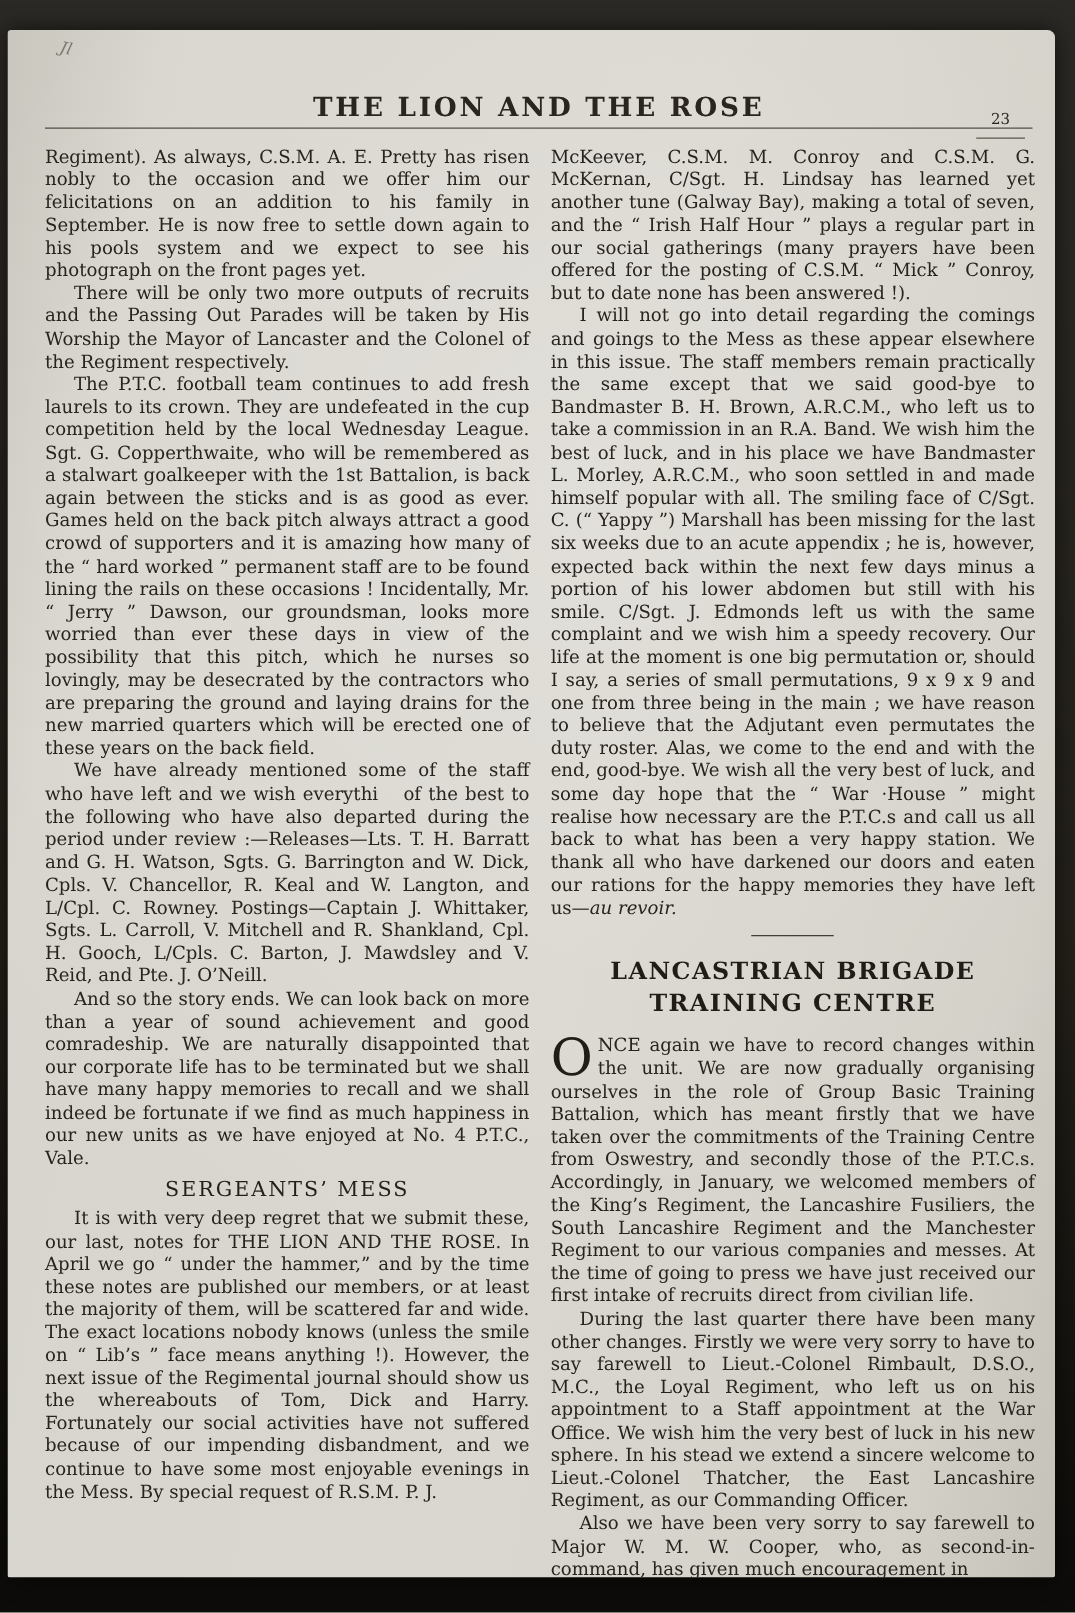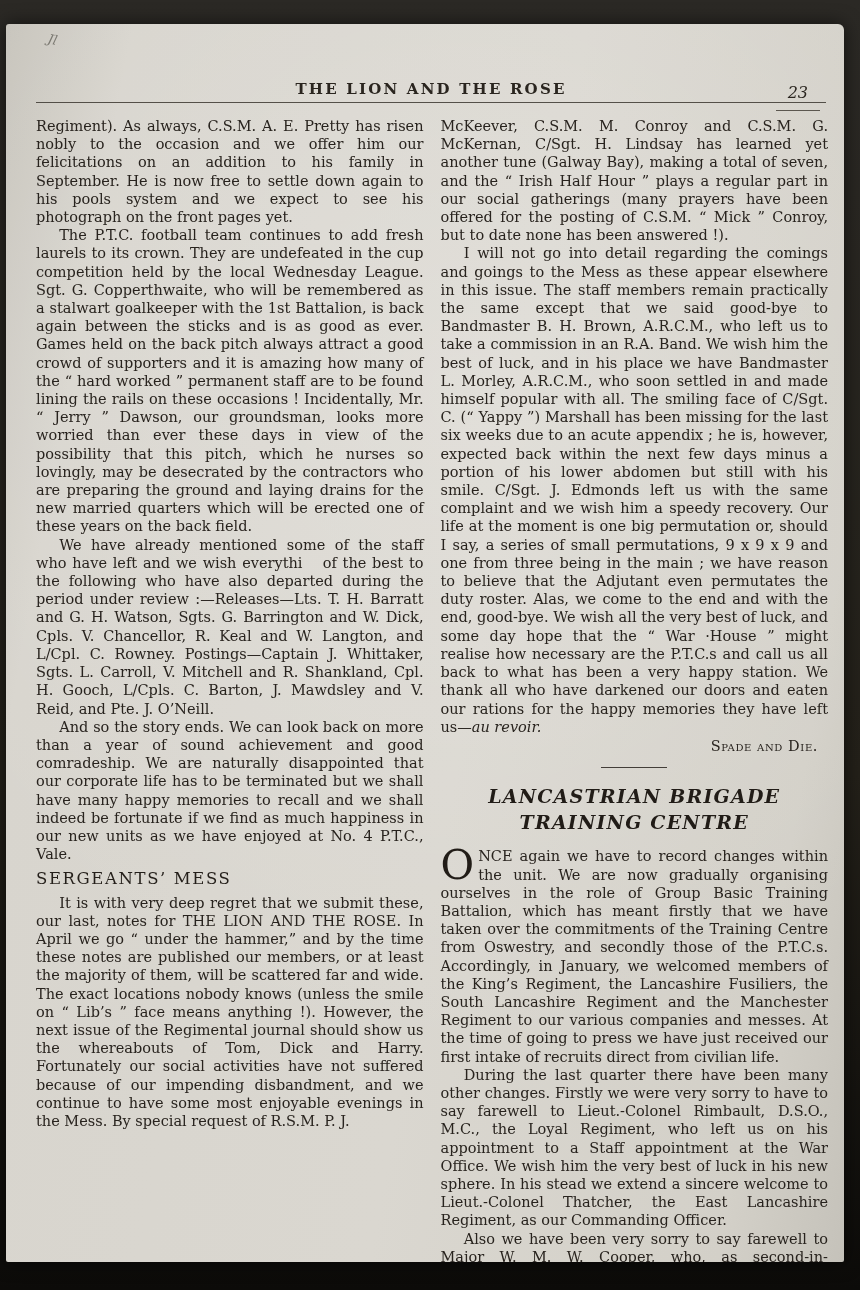--- a/index.html
+++ b/index.html
@@ -21,53 +21,52 @@
   .corner-mark{
     position:absolute;top:8px;left:42px;font-size:13px;font-style:italic;
     color:rgba(55,52,46,.55);transform:rotate(14deg);
   }
   .header{
     position:relative;margin:44px 18px 0 30px;height:34px;
     border-bottom:1.6px solid rgba(60,55,48,.85);
     display:flex;align-items:flex-end;
   }
   .header .title{
-    flex:1;text-align:center;font-weight:bold;font-size:15px;
+    flex:1;text-align:center;font-weight:bold;font-size:21px;
     letter-spacing:2.2px;color:#2a251f;padding-bottom:4px;
   }
   .header .pagenum{
-    position:absolute;right:14px;bottom:-2px;font-size:16px;color:#2a251f;
+    position:absolute;right:14px;bottom:-2px;font-size:12px;color:#2a251f;
     padding:0 4px 2px 4px;
-    font-style:italic;
   }
   .pagenum::after{
     content:"";position:absolute;left:-8px;right:-8px;bottom:-7px;height:1.5px;
     background:rgba(60,55,48,.8);
   }
   .columns{
     display:flex;gap:17px;margin:14px 16px 0 30px;
   }
   .col{flex:1;min-width:0;font-size:14.5px;line-height:18.2px;text-align:justify;
     color:#28231e;}
   .col p{margin:0;}
   .col p.indent{text-indent:1.6em;}
   .signature{
     text-align:right;font-variant:small-caps;letter-spacing:.6px;
     padding-right:10px;margin:1px 0 2px 0;
   }
   .mess-heading{
-    font-size:16.5px;letter-spacing:1.6px;margin:7px 0 5px 0;
+    text-align:center;font-size:16.5px;letter-spacing:1.6px;margin:7px 0 5px 0;
     font-weight:500;color:#241f1a;
   }
   .divider{
     width:66px;border-top:1.7px solid rgba(50,45,40,.9);margin:12px auto 16px auto;
   }
   .big-heading{
     text-align:center;font-weight:bold;font-size:19px;line-height:1.35;
-    letter-spacing:1.2px;max-width:300px;margin:0 auto 12px auto;color:#211c17;font-style:italic;
+    letter-spacing:1.2px;max-width:300px;margin:0 auto 12px auto;color:#211c17;
   }
   .dropcap{
     float:left;font-size:41px;line-height:32px;padding:2px 4px 0 0;color:#211c17;
   }
   i{font-style:italic;}
 </style>
 </head>
 <body>
 
 <div class="page">
@@ -75,31 +74,31 @@
 
   <div class="header">
     <div class="title">THE LION AND THE ROSE</div>
     <div class="pagenum">23</div>
   </div>
 
   <div class="columns">
 
     <div class="col">
       <p>Regiment).  As always, C.S.M. A. E. Pretty has risen nobly to the occasion and we offer him our felicitations on an addition to his family in September. He is now free to settle down again to his pools system and we expect to see his photograph on the front pages yet.</p>
+      <p class="indent">There will be only two more outputs of recruits and the Passing Out Parades will be taken by His Worship the Mayor of Lancaster and the Colonel of the Regiment respectively.</p>
       <p class="indent">The P.T.C. football team continues to add fresh laurels to its crown.  They are undefeated in the cup competition held by the local Wednesday League.  Sgt. G. Copperthwaite, who will be remembered as a stalwart goalkeeper with the 1st Battalion, is back again between the sticks and is as good as ever.  Games held on the back pitch always attract a good crowd of supporters and it is amazing how many of the “ hard worked ” permanent staff are to be found lining the rails on these occasions !  Incidentally, Mr. “ Jerry ” Dawson, our groundsman, looks more worried than ever these days in view of the possibility that this pitch, which he nurses so lovingly, may be desecrated by the contractors who are preparing the ground and laying drains for the new married quarters which will be erected one of these years on the back field.</p>
       <p class="indent">We have already mentioned some of the staff who have left and we wish everythi  of the best to the following who have also departed during the period under review :—Releases—Lts. T. H. Barratt and G. H. Watson, Sgts. G. Barrington and W. Dick, Cpls. V. Chancellor, R. Keal and W. Langton, and L/Cpl. C. Rowney. Postings—Captain J. Whittaker, Sgts. L. Carroll, V. Mitchell and R. Shankland, Cpl. H. Gooch, L/Cpls. C. Barton, J. Mawdsley and V. Reid, and Pte. J. O’Neill.</p>
       <p class="indent">And so the story ends.  We can look back on more than a year of sound achievement and good comradeship.  We are naturally disappointed that our corporate life has to be terminated but we shall have many happy memories to recall and we shall indeed be fortunate if we find as much happiness in our new units as we have enjoyed at No. 4 P.T.C., Vale.</p>
       <div class="mess-heading">SERGEANTS’ MESS</div>
       <p class="indent">It is with very deep regret that we submit these, our last, notes for THE LION AND THE ROSE.  In April we go “ under the hammer,” and by the time these notes are published our members, or at least the majority of them, will be scattered far and wide. The exact locations nobody knows (unless the smile on “ Lib’s ” face means anything !). However, the next issue of the Regimental journal should show us the whereabouts of Tom, Dick and Harry. Fortunately our social activities have not suffered because of our impending disbandment, and we continue to have some most enjoyable evenings in the Mess.  By special request of R.S.M. P. J.</p>
     </div>
 
     <div class="col">
       <p>McKeever, C.S.M. M. Conroy and C.S.M. G. McKernan, C/Sgt. H. Lindsay has learned yet another tune (Galway Bay), making a total of seven, and the “ Irish Half Hour ” plays a regular part in our social gatherings (many prayers have been offered for the posting of C.S.M. “ Mick ” Conroy, but to date none has been answered !).</p>
       <p class="indent"><span>I will not go into detail regarding the comings and goings to the Mess as these appear elsewhere in this issue.  The staff members remain practically the same except that we said good-bye to Bandmaster B. H. Brown, A.R.C.M., who left us to take a commission in an R.A. Band.  We wish him the best of luck, and in his place we have Bandmaster L. Morley, A.R.C.M., who soon settled in and made himself popular with all.  The smiling face of C/Sgt. C. (“ Yappy ”) Marshall has been missing for the last six weeks due to an acute appendix ; he is, however, expected back within the next few days minus a portion of his lower abdomen but still with his smile.  C/Sgt. J. Edmonds left us with the same complaint and we wish him a speedy recovery. Our life at the moment is one big permutation or, should I say, a series of small permutations, 9 x 9 x 9 and one from three being in the main ; we have reason to believe that the Adjutant even permutates the duty roster.  Alas, we come to the end and with the end, good-bye.  We wish all the very best of luck, and some day hope that the “ War ·House ” might realise how necessary are the P.T.C.s and call us all back to what has been a very happy station.  We thank all who have darkened our doors and eaten our rations for the happy memories they have left us—</span><i>au revoir.</i></p>
-      <div class="signature">Spade and Die.</div>
       <div class="divider"></div>
       <div class="big-heading">LANCASTRIAN BRIGADE TRAINING CENTRE</div>
       <p><span class="dropcap">O</span><span>NCE again we have to record changes within the unit.  We are now gradually organising ourselves in the role of Group Basic Training Battalion, which has meant firstly that we have taken over the commitments of the Training Centre from Oswestry, and secondly those of the P.T.C.s. Accordingly, in January, we welcomed members of the King’s Regiment, the Lancashire Fusiliers, the South Lancashire Regiment and the Manchester Regiment to our various companies and messes.  At the time of going to press we have just received our first intake of recruits direct from civilian life.</span></p>
       <p class="indent">During the last quarter there have been many other changes.  Firstly we were very sorry to have to say farewell to Lieut.-Colonel Rimbault, D.S.O., M.C., the Loyal Regiment, who left us on his appointment to a Staff appointment at the War Office.  We wish him the very best of luck in his new sphere.  In his stead we extend a sincere welcome to Lieut.-Colonel Thatcher, the East Lancashire Regiment, as our Commanding Officer.</p>
       <p class="indent">Also we have been very sorry to say farewell to Major W. M. W. Cooper, who, as second-in-command, has given much encouragement in</p>
     </div>
 
   </div>
 </div>
 

